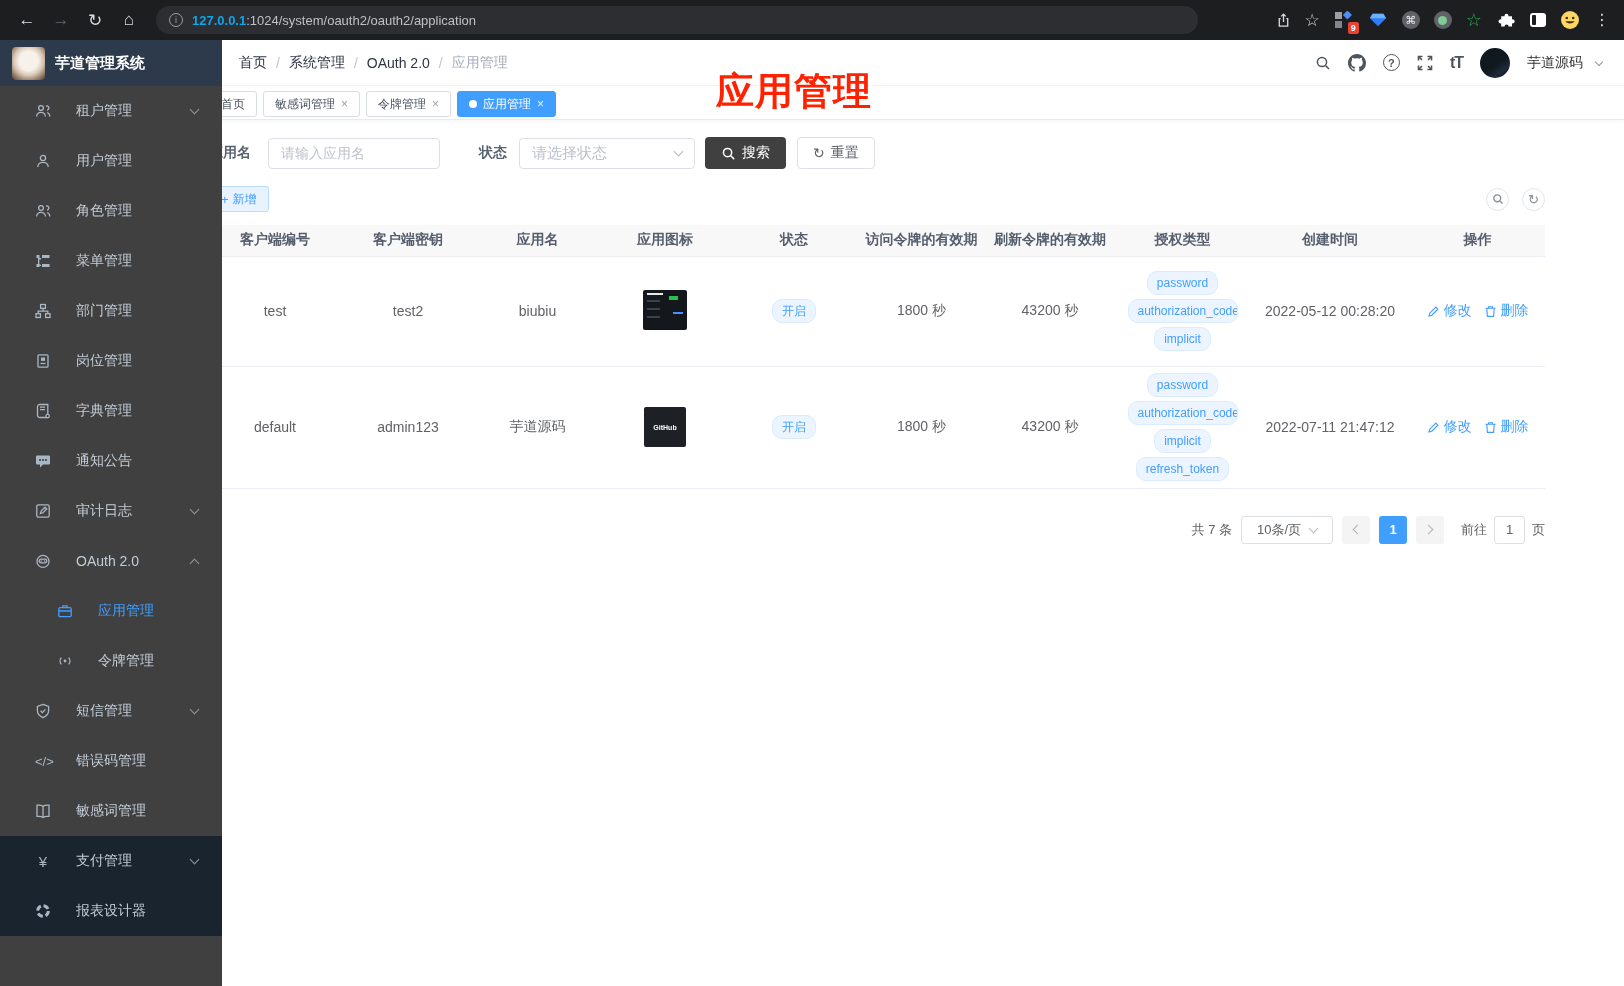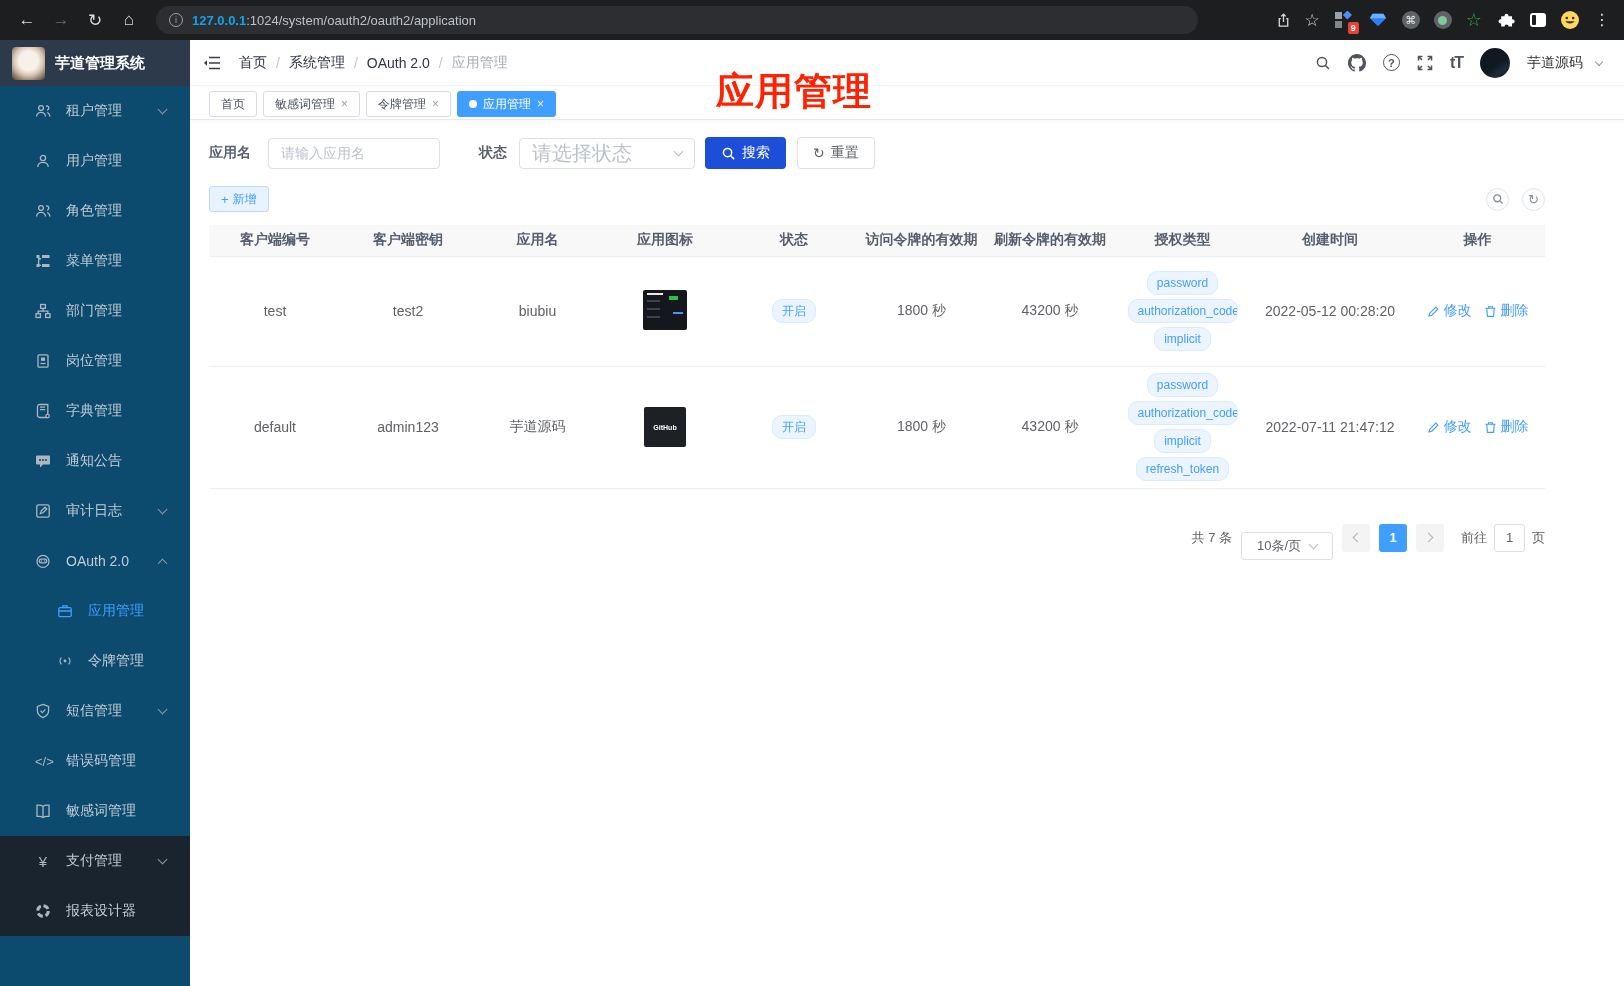--- a/index.html
+++ b/index.html
@@ -28,28 +28,28 @@
     font-size:9px; font-weight:700; padding:1px 3px; border-radius:2px; }
   .circle-ext { width:18px; height:18px; border-radius:50%; background:#5f6368; color:#e8eaed;
     display:flex; align-items:center; justify-content:center; font-size:11px; }
   .circle-ext .greendot { width:9px; height:9px; border-radius:50%; background:#81c995; }
   .star-green { color:#2db24c; font-size:18px; font-weight:700; }
   .panel-ic { width:16px; height:14px; background:#fff; border-radius:3px; position:relative; }
   .panel-ic::after { content:""; position:absolute; left:2px; top:2px; bottom:2px; width:4px;
     background:#1d1e20; border-radius:1px; }
 
   
-  .sidebar { position:absolute; top:40px; left:0; bottom:0; width:190px; background:#0c4a6e; z-index:30; }
+  .sidebar { position:absolute; top:40px; left:0; bottom:0; width:222px; background:#404040; z-index:30; }
   .logo { height:46px; background:#2c3a4c; display:flex; align-items:center; gap:10px;
     padding:0 8px 0 12px; cursor:pointer; }
   .logo-img { width:33px; height:33px; border-radius:4px; flex:0 0 auto;
     background:radial-gradient(circle at 50% 42%, #f7f1e9 0 38%, #d8c6b4 58%, #8a7360 82%, #4a3b30 100%); }
   .logo-title { color:#fff; font-size:15px; font-weight:700; white-space:nowrap; }
   .menu { padding:0; }
-  .m-item { height:50px; display:flex; align-items:center; gap:15px; padding:0 18px 0 35px;
+  .m-item { height:50px; display:flex; align-items:center; gap:25px; padding:0 18px 0 35px;
     color:#c2ccd6; font-size:14px; position:relative; cursor:pointer; white-space:nowrap; }
   .m-item svg { flex:0 0 auto; }
   .m-item .glyph { width:16px; text-align:center; font-size:13px; color:#aab7c3; flex:0 0 auto; }
   .chev { width:7px; height:7px; border-right:1.5px solid #8d99a5; border-bottom:1.5px solid #8d99a5;
     position:absolute; right:24px; }
   .chev.down { transform:rotate(45deg); top:20px; }
   .chev.up { transform:rotate(-135deg); top:24px; }
   .sub { padding-left:57px; }
   .m-item.active { color:#409eff; }
   .m-item.active .ic { color:#409eff; }
@@ -87,28 +87,28 @@
   .tab.active .dot { width:8px; height:8px; border-radius:50%; background:#fff; }
   .tab.active .x { color:#eaf4ff; }
 
   .content { padding:17px 0 0 19px; }
   .filter-row { display:flex; align-items:center; }
   .flabel { font-size:14px; font-weight:700; color:#5b6270; }
   .txt-input { width:172px; height:31px; border:1px solid #dcdfe6; border-radius:4px;
     margin-left:17px; padding:0 12px; font-size:14px; color:#333; outline:none; }
   .txt-input::placeholder { color:#bcc2cc; }
   .fake-select { height:31px; border:1px solid #dcdfe6; border-radius:4px; display:flex;
-    align-items:center; justify-content:space-between; padding:0 12px; font-size:20px;
+    align-items:center; justify-content:space-between; padding:0 12px; font-size:15px;
     color:#bcc2cc; cursor:pointer; background:#fff; }
   .sel-status { width:176px; margin-left:12px; }
   .scaret { width:7px; height:7px; border-right:1.4px solid #b4bac4; border-bottom:1.4px solid #b4bac4;
     transform:rotate(45deg); margin-top:-3px; }
   .btn { height:32px; border-radius:4px; font-size:14px; display:inline-flex; align-items:center;
     gap:6px; padding:0 15px; cursor:pointer; border:1px solid transparent; }
-  .btn-primary { background:#1d4ed8; color:#fff; margin-left:10px; }
+  .btn-primary { background:#404040; color:#fff; margin-left:10px; }
   .btn-default { background:#fff; border-color:#dcdfe6; color:#606266; margin-left:11px; }
   .ml40 { margin-left:39px; }
 
   .add-row { width:1336px; margin-top:17px; display:flex; align-items:center; justify-content:space-between; }
   .btn-add { height:26px; border-radius:3px; background:#e9f3ff; border:1px solid #b9dcff;
     color:#409eff; font-size:12px; display:inline-flex; align-items:center; gap:4px; padding:0 11px;
     cursor:pointer; }
   .plus { font-size:13px; }
   .circle-btns { display:flex; gap:13px; }
   .cbtn { width:23px; height:23px; border-radius:50%; border:1px solid #e2e4e8; background:#fff;
@@ -135,21 +135,21 @@
     #14171c; }
   .thumb2 { width:42px; height:40px; display:inline-flex; align-items:center; justify-content:center;
     background:#1d2126; border-radius:2px; }
   .thumb2 span { color:#fff; font-size:7px; font-weight:700; }
   .ops { display:flex; justify-content:center; gap:12px; }
   .alink { color:#409eff; display:inline-flex; align-items:center; gap:4px; cursor:pointer; font-size:14px; }
 
   .pagination { width:1336px; margin-top:27px; display:flex; justify-content:flex-end;
     align-items:center; gap:9px; font-size:13px; color:#606266; }
   .psel { width:92px; height:28px; border:1px solid #dcdfe6; border-radius:3px; display:flex;
-    align-items:center; justify-content:center; gap:9px; cursor:pointer; color:#606266;margin-top:16px; }
+    align-items:center; justify-content:center; gap:9px; cursor:pointer; color:#606266; }
   .pbtn { min-width:28px; height:28px; background:#f4f4f5; border-radius:3px; display:flex;
     align-items:center; justify-content:center; cursor:pointer; }
   .pchev { width:7px; height:7px; border-right:1.6px solid #aeb2b9; border-bottom:1.6px solid #aeb2b9; }
   .pchev.l { transform:rotate(135deg); margin-left:3px; }
   .pchev.r { transform:rotate(-45deg); margin-right:3px; }
   .pcur { background:#409eff; color:#fff; font-weight:700; font-size:13px; }
   .goto { display:flex; align-items:center; gap:7px; margin-left:8px; }
   .goto-input { width:31px; height:28px; border:1px solid #dcdfe6; border-radius:3px;
     text-align:center; font-size:13px; color:#606266; outline:none; }
 

